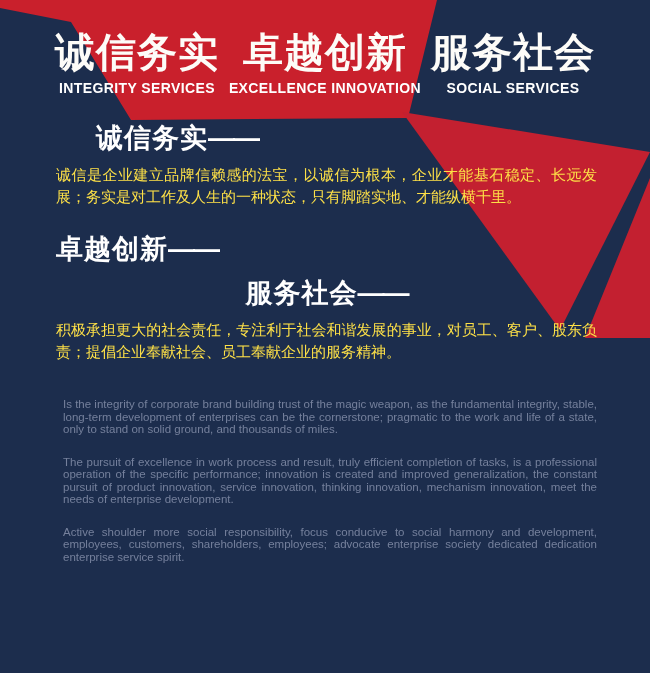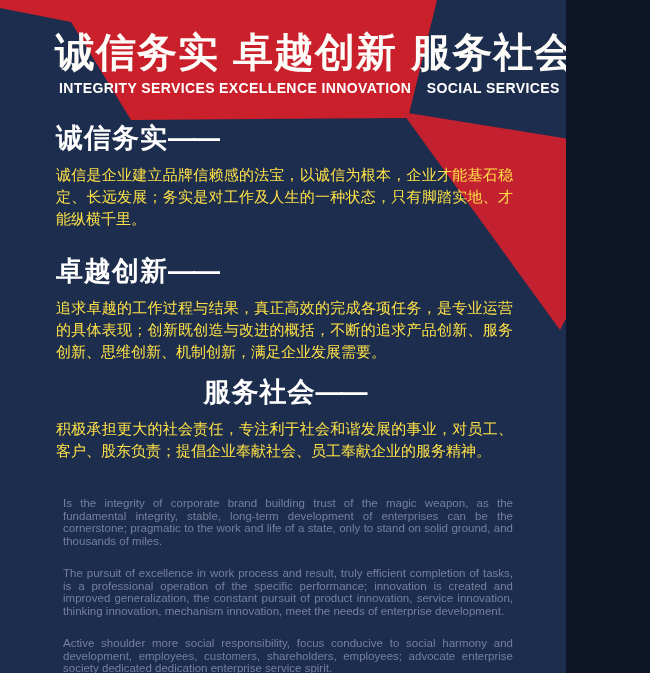--- a/index.html
+++ b/index.html
@@ -2,21 +2,21 @@
 <html><head>
 <meta charset="utf-8">
 <style>
   html,body{margin:0;padding:0;}
   body{
     font-family:"Liberation Sans","DejaVu Sans",sans-serif;
     background:#0d1526;
   }
   .poster{
     position:relative;
-    width:566px;height:673px;
+    width:650px;height:673px;
     background:#1c2d4d;
     overflow:hidden;
   }
   
   .deco{position:absolute;inset:0;pointer-events:none;}
   .ribbon-main{
     background:#c9202c;
     clip-path:polygon(0px 0px,437px 0px,408px 118px,131px 120px,71px 22px,0px 8px);
   }
   .ribbon-fan{
@@ -57,21 +57,21 @@
     padding:0 53px 0 56px;
   }
   .section-title{
     color:#ffffff;
     font-size:27px;
     font-weight:bold;
     line-height:30px;
     letter-spacing:1px;
     white-space:nowrap;
   }
-  .sec-1 .section-title{margin-top:27px;}
+  .sec-1 .section-title{margin-top:27px;margin-left:40px;}
   .sec-2 .section-title{margin-top:26px;}
   .sec-3 .section-title{margin-top:14px;text-align:center;}
   .section-dash{letter-spacing:-2px;}
   .section-body{
     margin-top:11px;
     color:#fde047;
     font-size:15px;
     line-height:22px;
     text-align:justify;
   }
@@ -114,21 +114,20 @@
 
   <div class="content">
 
     <div class="section sec-1">
       <div class="section-title"><span>诚信务实</span><span class="section-dash">——</span></div>
       <div class="section-body">诚信是企业建立品牌信赖感的法宝，以诚信为根本，企业才能基石稳定、长远发展；务实是对工作及人生的一种状态，只有脚踏实地、才能纵横千里。</div>
     </div>
 
     <div class="section sec-2">
       <div class="section-title"><span>卓越创新</span><span class="section-dash">——</span></div>
-      <div class="section-body">追求卓越的工作过程与结果，真正高效的完成各项任务，是专业运营的具体表现；创新既创造与改进的概括，不断的追求产品创新、服务创新、思维创新、机制创新，满足企业发展需要。</div>
     </div>
 
     <div class="section sec-3">
       <div class="section-title"><span>服务社会</span><span class="section-dash">——</span></div>
       <div class="section-body">积极承担更大的社会责任，专注利于社会和谐发展的事业，对员工、客户、股东负责；提倡企业奉献社会、员工奉献企业的服务精神。</div>
     </div>
 
     <div class="english">
       <p>Is the integrity of corporate brand building trust of the magic weapon, as the fundamental integrity, stable, long-term development of enterprises can be the cornerstone; pragmatic to the work and life of a state, only to stand on solid ground, and thousands of miles.</p>
       <p>The pursuit of excellence in work process and result, truly efficient completion of tasks, is a professional operation of the specific performance; innovation is created and improved generalization, the constant pursuit of product innovation, service innovation, thinking innovation, mechanism innovation, meet the needs of enterprise development.</p>

